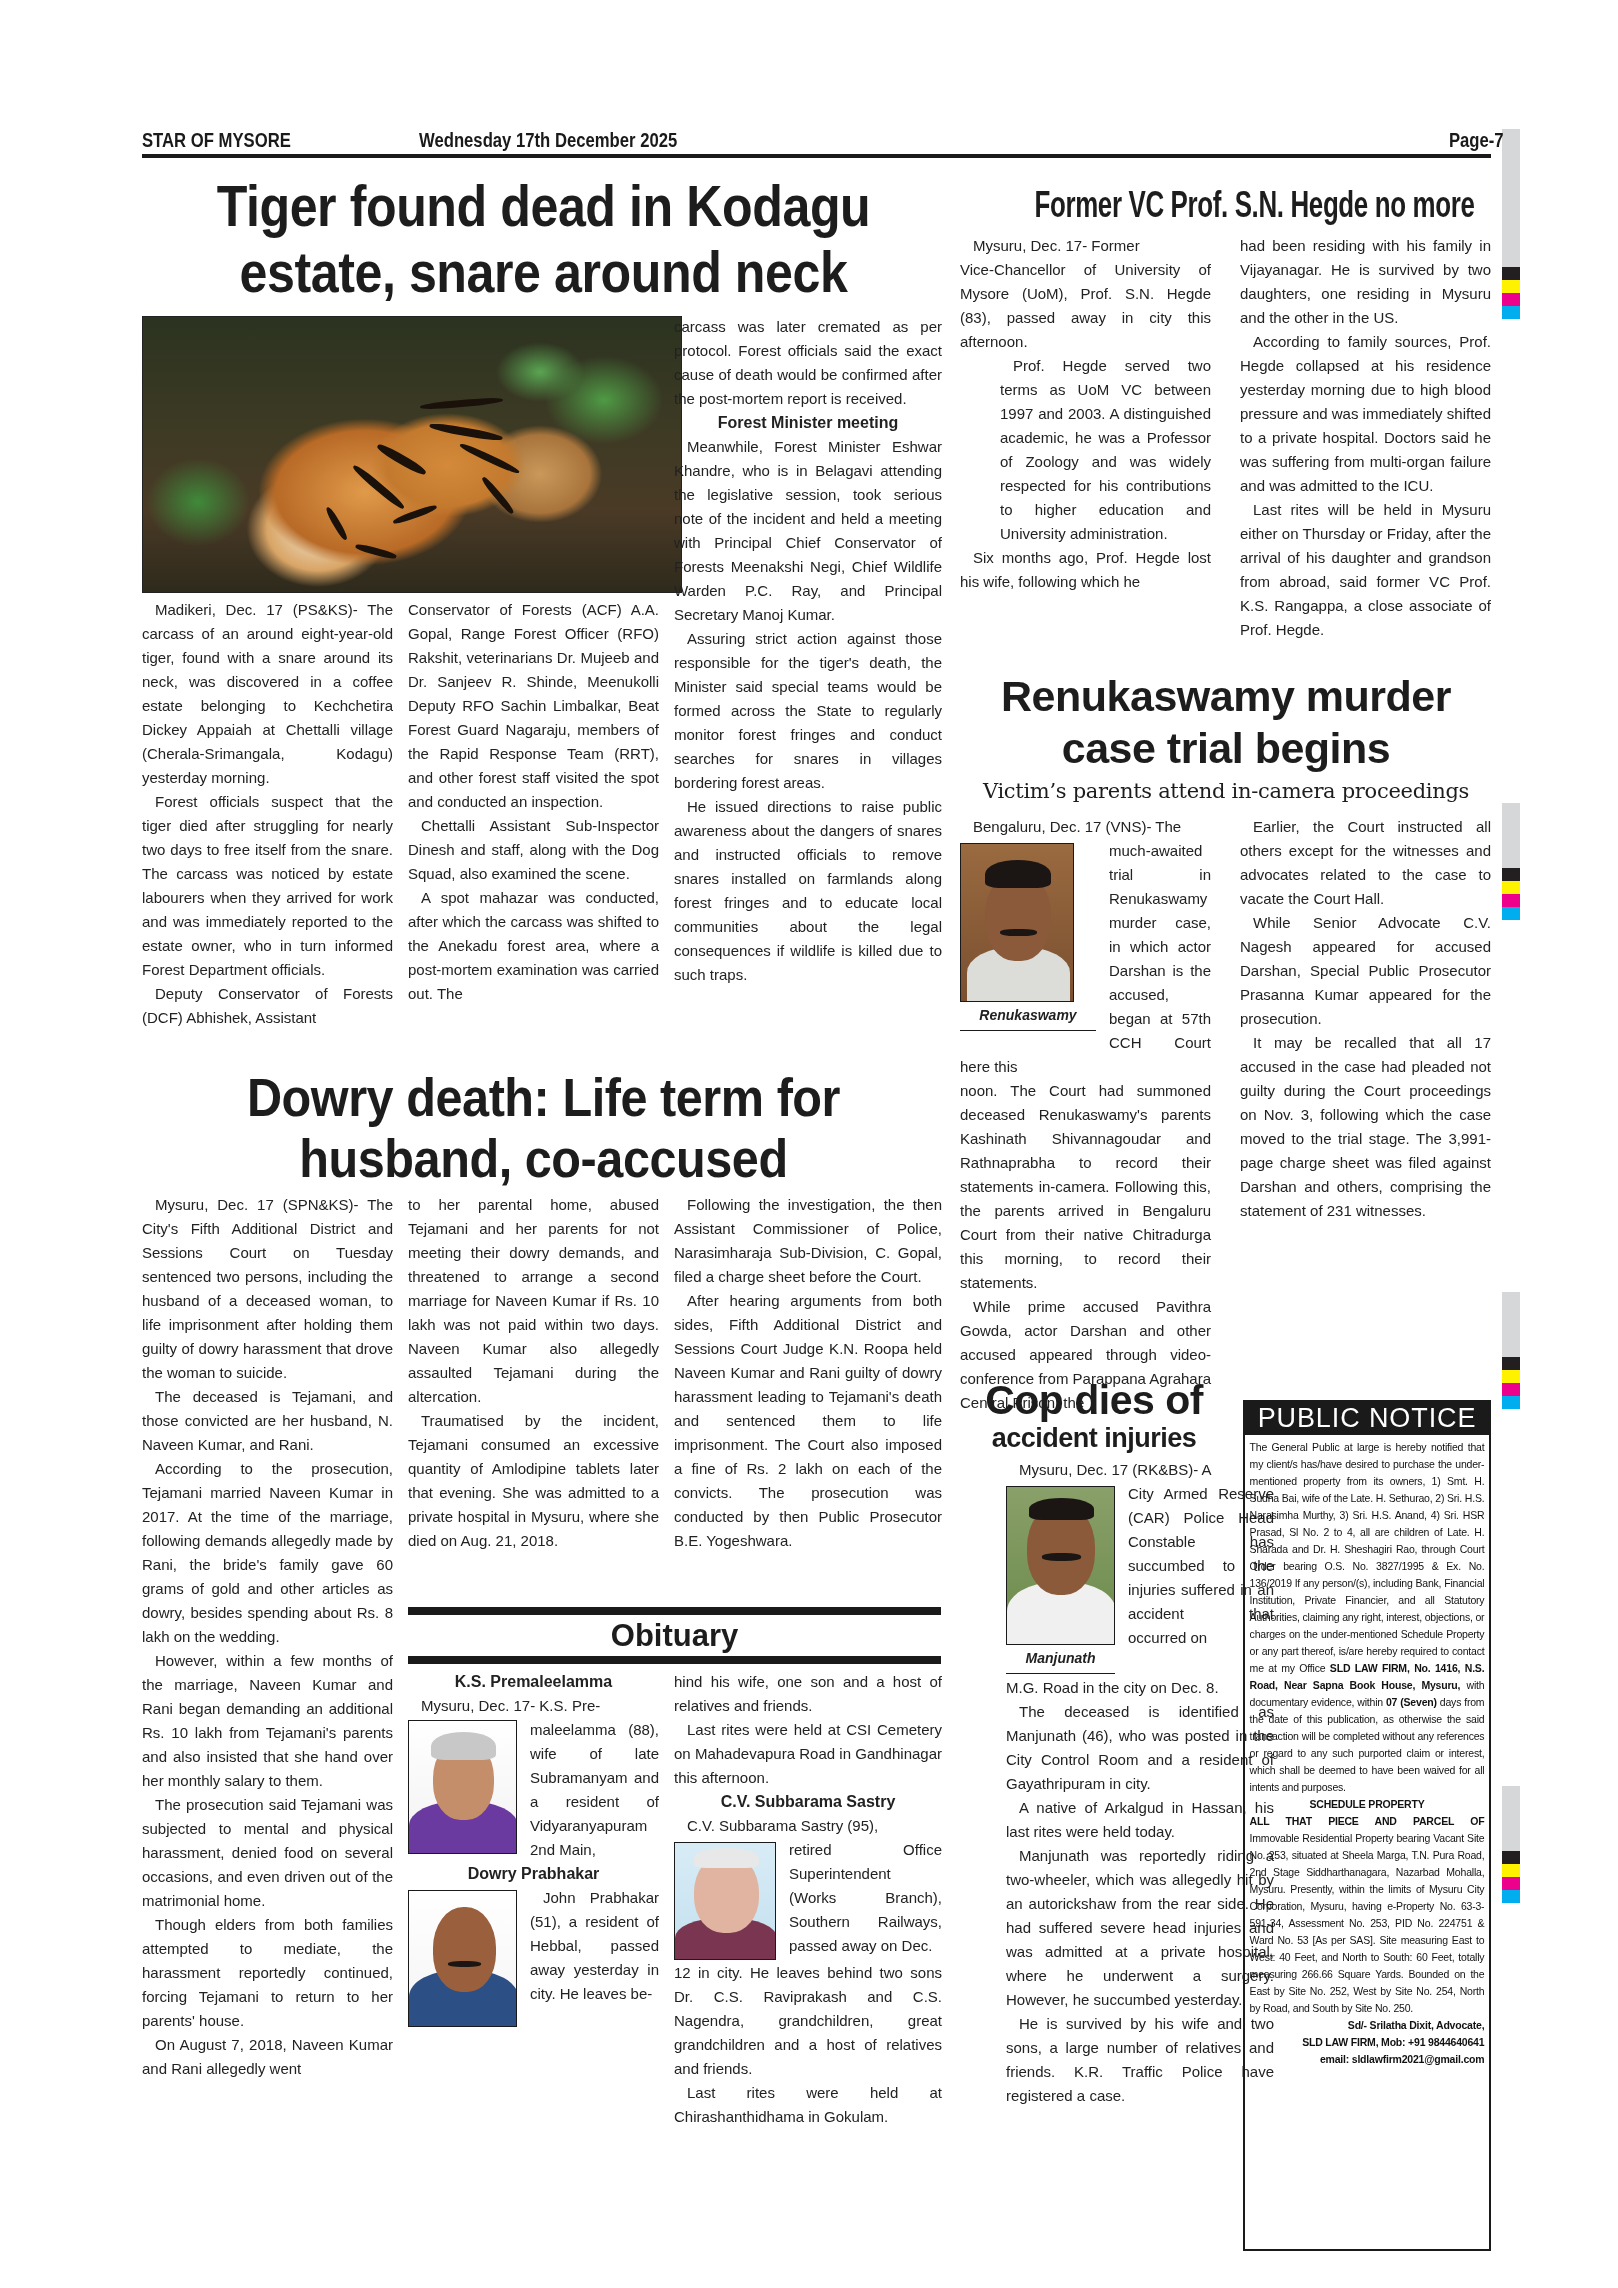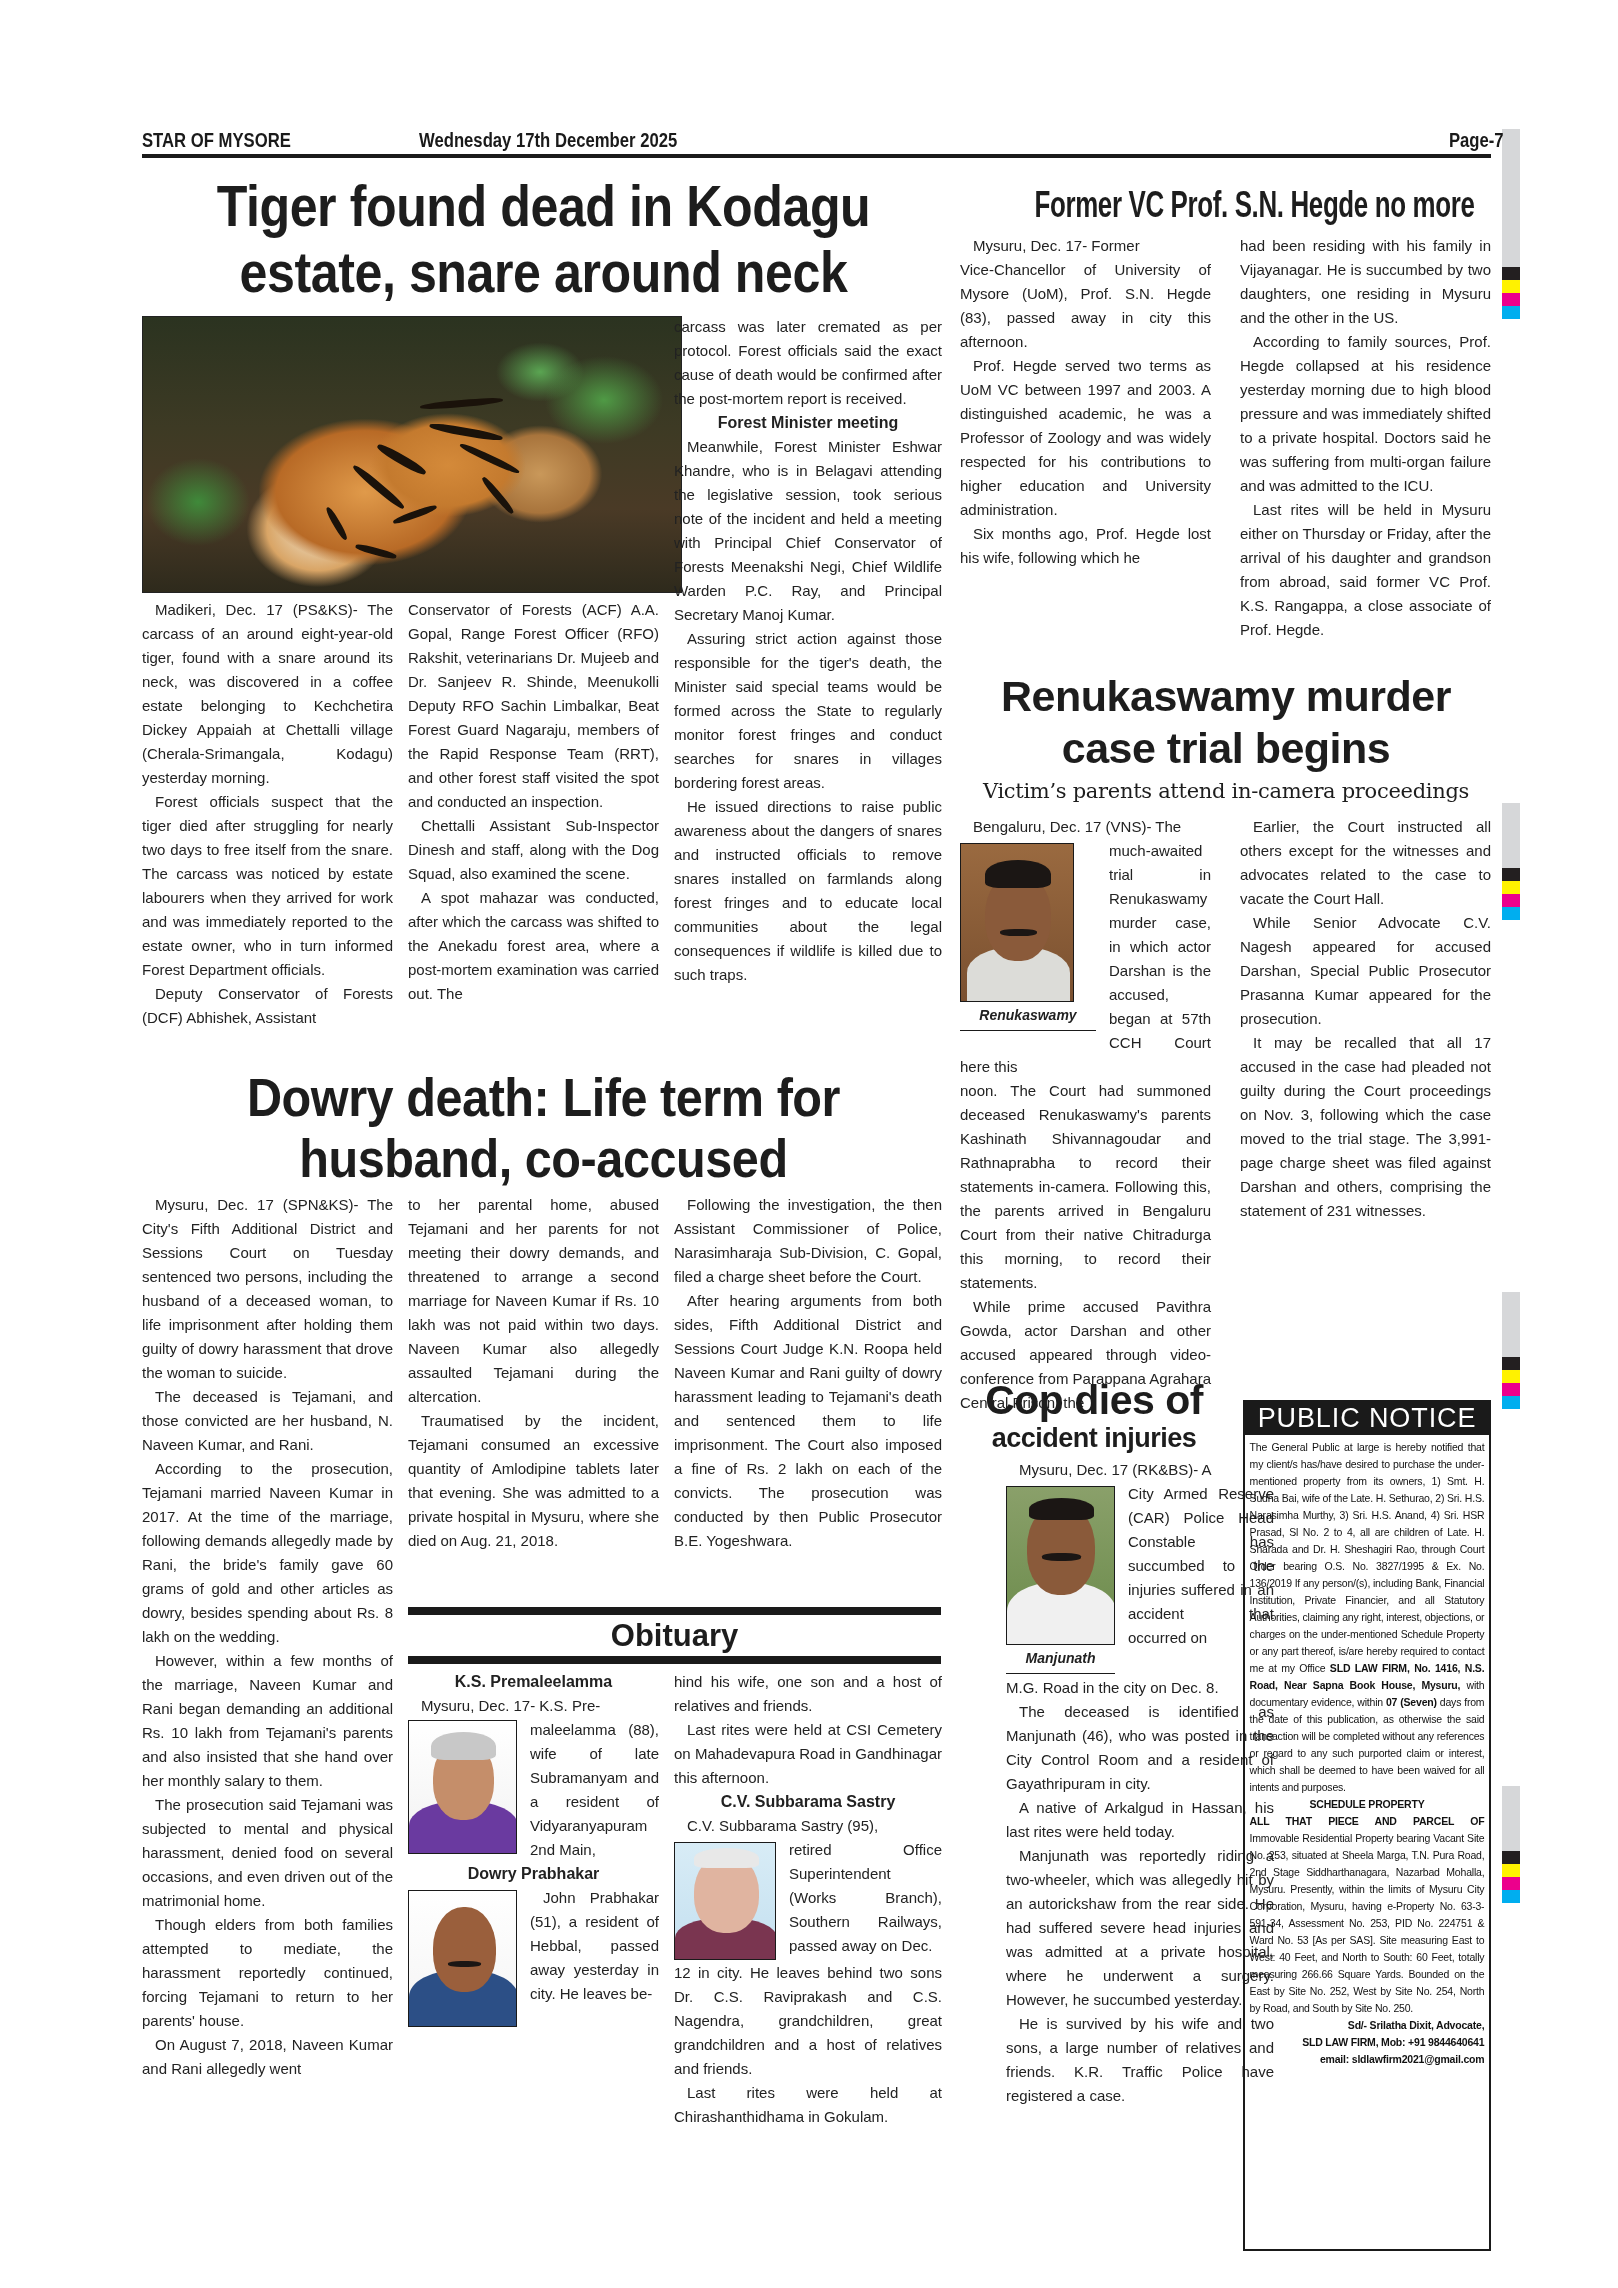--- a/index.html
+++ b/index.html
@@ -139,25 +139,25 @@
     <p>Meanwhile, Forest Minister Eshwar Khandre, who is in Belagavi attending the legislative session, took serious note of the incident and held a meeting with Principal Chief Conservator of Forests Meenakshi Negi, Chief Wildlife Warden P.C. Ray, and Principal Secretary Manoj Kumar.</p>
     <p>Assuring strict action against those responsible for the tiger's death, the Minister said special teams would be formed across the State to regularly monitor forest fringes and conduct searches for snares in villages bordering forest areas.</p>
     <p>He issued directions to raise public awareness about the dangers of snares and instructed officials to remove snares installed on farmlands along forest fringes and to educate local communities about the legal consequences if wildlife is killed due to such traps.</p>
   </div>
 
   <div class="headline" style="left:818px; top:57px; width:532px; font-size:36px; line-height:42px; transform:scaleX(0.72); transform-origin:center top; white-space:nowrap;">Former VC Prof. S.N. Hegde no more</div>
 
   <div class="col" style="left:818px; top:107px; width:251px;">
     <p style="text-indent:13px;">Mysuru, Dec. 17- Former</p>
     <p class="noindent">Vice-Chancellor of University of Mysore (UoM), Prof. S.N. Hegde (83), passed away in city this afternoon.</p>
-    <p style="clear:both;">Prof. Hegde served two terms as UoM VC between 1997 and 2003. A distinguished academic, he was a Professor of Zoology and was widely respected for his contributions to higher education and University administration.</p>
+    <p style="clear:both;margin-left:40px;">Prof. Hegde served two terms as UoM VC between 1997 and 2003. A distinguished academic, he was a Professor of Zoology and was widely respected for his contributions to higher education and University administration.</p>
     <p>Six months ago, Prof. Hegde lost his wife, following which he</p>
   </div>
   <div class="col" style="left:1098px; top:107px; width:251px;">
-    <p class="noindent">had been residing with his family in Vijayanagar. He is succumbed by two daughters, one residing in Mysuru and the other in the US.</p>
+    <p class="noindent">had been residing with his family in Vijayanagar. He is survived by two daughters, one residing in Mysuru and the other in the US.</p>
     <p>According to family sources, Prof. Hegde collapsed at his residence yesterday morning due to high blood pressure and was immediately shifted to a private hospital. Doctors said he was suffering from multi-organ failure and was admitted to the ICU.</p>
     <p>Last rites will be held in Mysuru either on Thursday or Friday, after the arrival of his daughter and grandson from abroad, said former VC Prof. K.S. Rangappa, a close associate of Prof. Hegde.</p>
   </div>
 
   <div class="headline" style="left:818px; top:543px; width:532px; font-size:43px; line-height:52px;">
     <div>Renukaswamy murder</div>
     <div>case trial begins</div>
   </div>
   <div class="headline" style="left:818px; top:650px; width:532px; font-family:'DejaVu Serif','Liberation Serif',serif; font-weight:normal; font-size:21px; line-height:28px; letter-spacing:-0.3px;">Victim’s parents attend in-camera proceedings</div>
 

